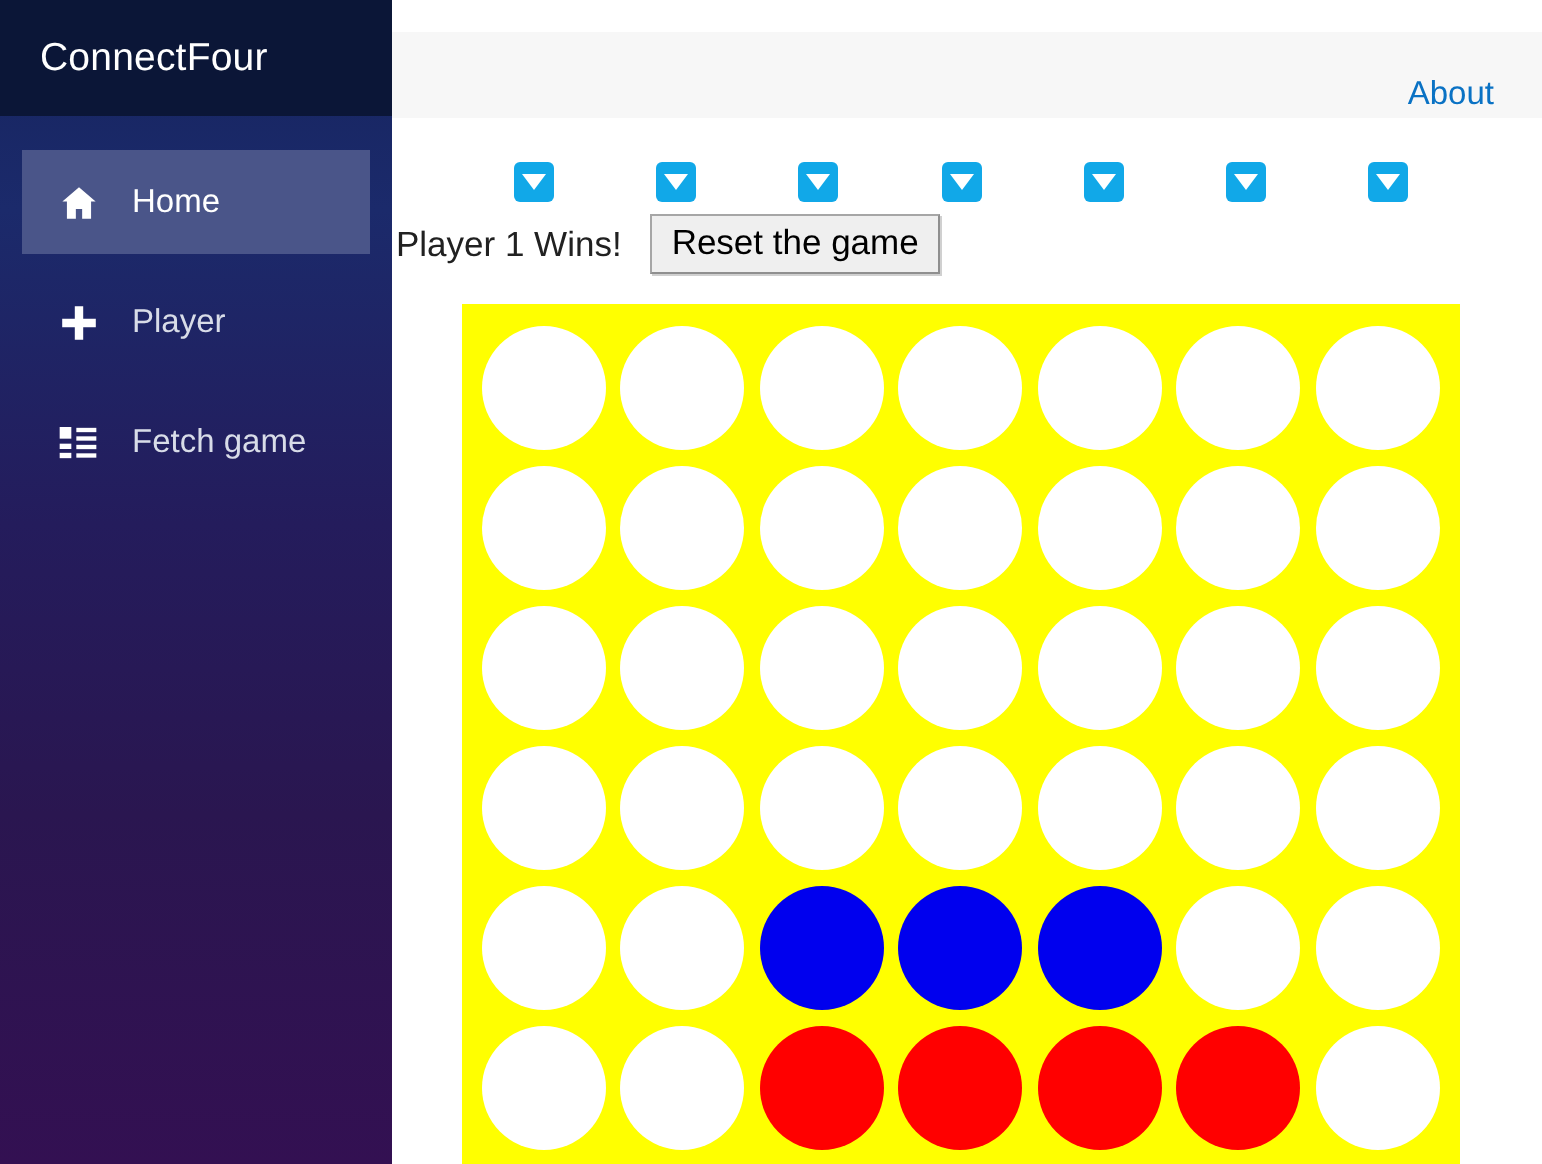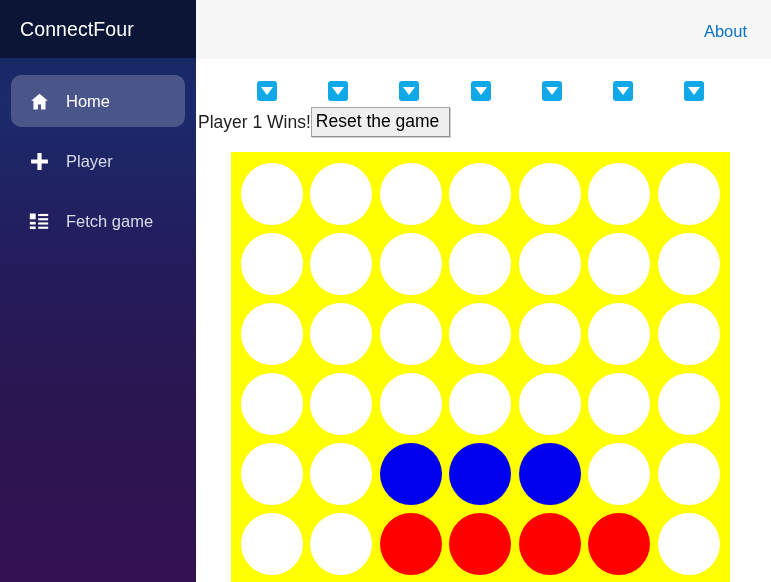--- a/index.html
+++ b/index.html
@@ -32,39 +32,39 @@
     font-weight: 400;
     letter-spacing: .1px;
     white-space: nowrap;
   }
   .nav-list { padding-top: 17px; }
   .nav-item {
     display: flex; align-items: center;
     height: 52px;
     margin: 0 11px 8px 11px;
     padding-left: 17px;
-    border-radius: 10px;
+    border-radius: 0;
     color: #d8dce8;
     font-size: 16.5px;
     cursor: pointer;
     white-space: nowrap;
   }
   .nav-item.active { background: #4a5589; color: #ffffff; }
   .nav-icon {
     width: 22px; height: 22px;
     margin-right: 16px;
     display: inline-flex; align-items: center; justify-content: center;
     flex: 0 0 22px;
   }
   .nav-icon svg { display: block; }
   .nav-label { line-height: 1; }
 
   
   .topbar {
-    position: absolute; left: 196px; top: 0;
+    position: absolute; left: 196px; top: 16px;
     width: 575px; height: 64px;
     background: #f7f7f7;
     border-bottom: 1px solid #e0e0e0;
     display: flex; align-items: center; justify-content: flex-end;
     padding-right: 24px;
   }
   .about-link {
     color: #0a72c4;
     font-size: 16.5px;
     text-decoration: none;
@@ -110,32 +110,32 @@
   .status-row {
     position: absolute;
     left: 2px; top: 48px;
     display: flex; align-items: center;
     height: 30px;
   }
   .status-text {
     font-size: 17.5px;
     color: #212121;
     white-space: nowrap;
-    margin-right: 0;
+    margin-right: 14px;
   }
   .reset-btn {
     font-family: "Liberation Sans", sans-serif;
     font-size: 17.5px;
     color: #000000;
     background: #efefef;
     border: 1px solid #a6a6a6;
     border-right-color: #8f8f8f;
     border-bottom-color: #8f8f8f;
     box-shadow: 1px 1px 0 #d0d0d0;
-    padding: 3px 10px 4px 4px;
+    padding: 3px 10px 4px 10px;
     cursor: pointer;
     line-height: 1.15;
   }
 
   
   .board {
     position: absolute;
     left: 35px; top: 93px;
     width: 499px;
     background: #ffff00;

